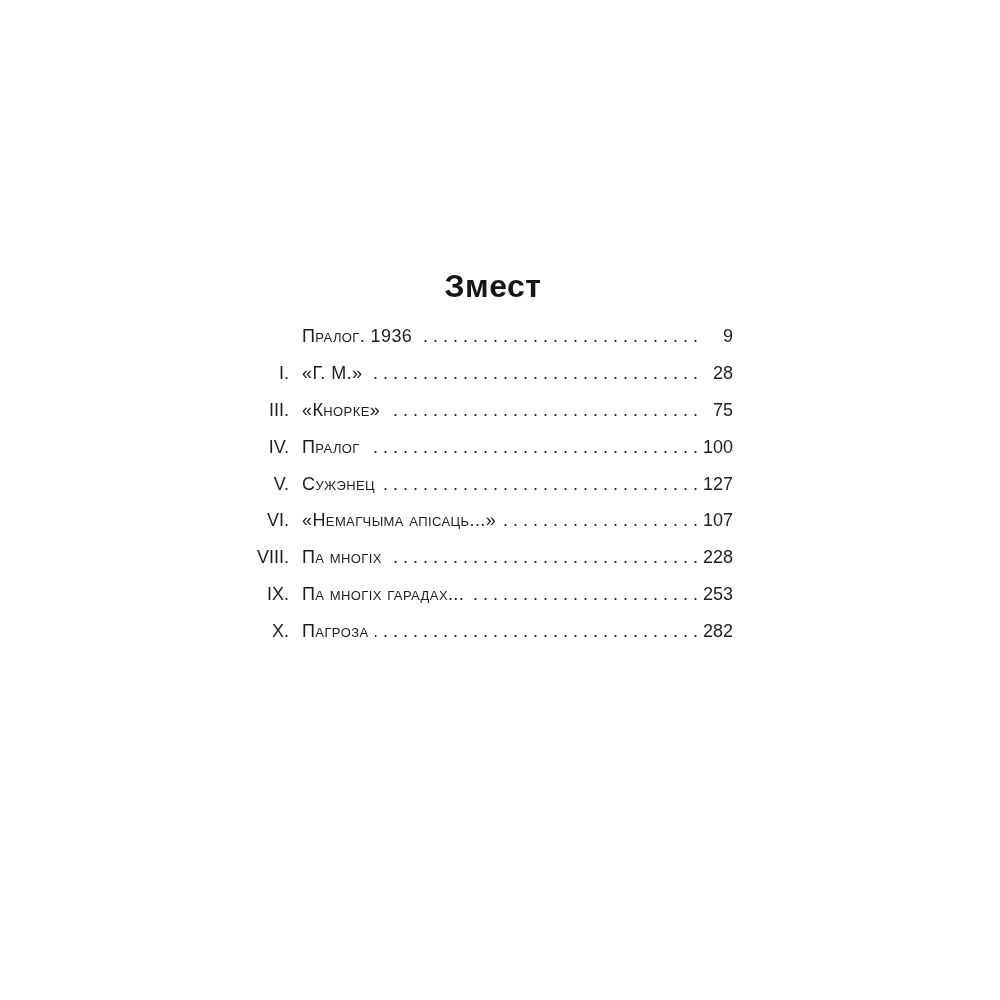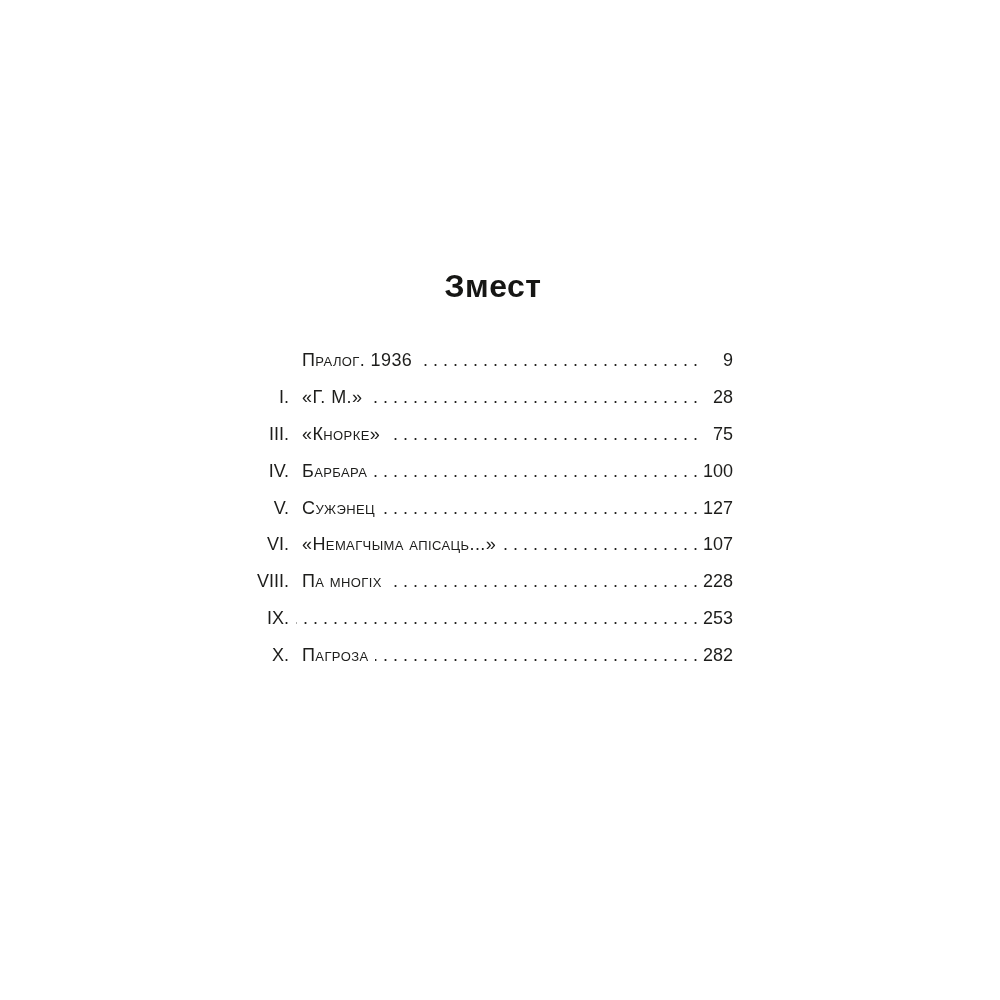--- a/index.html
+++ b/index.html
@@ -24,21 +24,21 @@
   .page-title {
     margin: 0;
     font-size: 32px;
     line-height: 36px;
     font-weight: 700;
     text-align: center;
     letter-spacing: 0.5px;
     color: #161614;
   }
   .toc {
-    margin-top: 38px;
+    margin-top: 14px;
   }
   .toc-row {
     display: flex;
     align-items: baseline;
     height: 36.9px;
     line-height: 36.9px;
     font-size: 18px;
   }
   .num {
     flex: none;
@@ -93,21 +93,21 @@
 
   <div class="toc-row">
     <span class="num">III.</span>
     <span class="ct">«Кнорке»</span>
     <span class="leader"></span>
     <span class="pg">75</span>
   </div>
 
   <div class="toc-row">
     <span class="num">IV.</span>
-    <span class="ct">Барбара</span>
+    <span class="ct">Пралог</span>
     <span class="leader"></span>
     <span class="pg">100</span>
   </div>
 
   <div class="toc-row">
     <span class="num">V.</span>
     <span class="ct">Сужэнец</span>
     <span class="leader"></span>
     <span class="pg">127</span>
   </div>
@@ -122,20 +122,21 @@
 
   <div class="toc-row">
     <span class="num">VIII.</span>
     <span class="ct">Па многіх</span>
     <span class="leader"></span>
     <span class="pg">228</span>
   </div>
 
   <div class="toc-row">
     <span class="num">IX.</span>
+    <span class="ct">Па многіх гарадах...</span>
     <span class="leader"></span>
     <span class="pg">253</span>
   </div>
 
   <div class="toc-row">
     <span class="num">X.</span>
     <span class="ct">Пагроза</span>
     <span class="leader"></span>
     <span class="pg">282</span>
   </div>

